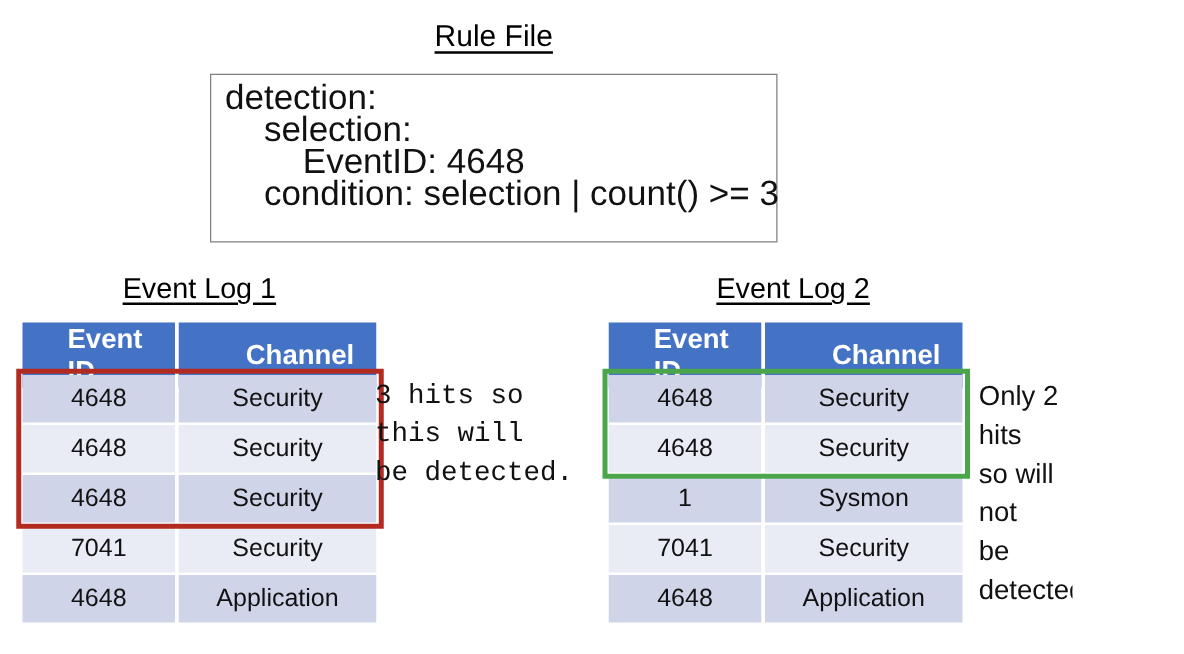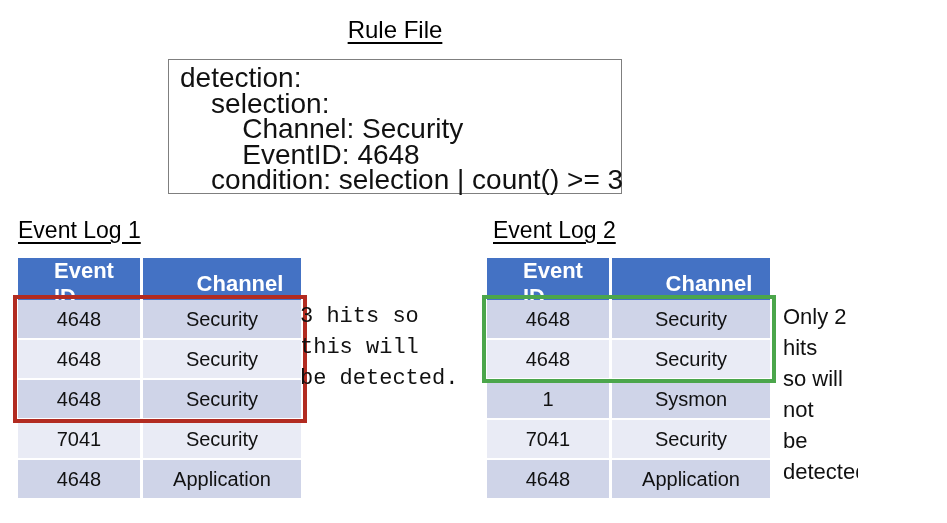--- a/index.html
+++ b/index.html
@@ -22,21 +22,21 @@
     font-size:24px;text-decoration:underline;text-underline-offset:4px;color:#000;
   }
   .rule-box{
     position:absolute;left:168px;top:59px;width:454px;height:135px;
     border:1.5px solid var(--box-border);background:#fff;padding:5px 10px 0 11px;
   }
   .rule-line{
     font-size:28px;line-height:25.5px;white-space:pre;color:#111;
   }
   .log-title{
-    position:absolute;top:217px;width:283px;font-size:23px;
+    position:absolute;top:217px;width:283px;text-align:center;font-size:23px;
     text-decoration:underline;text-underline-offset:4px;color:#000;
   }
   .log-title.t1{left:18px;}
   .log-title.t2{left:493px;}
   .etable{position:absolute;top:258px;width:283px;}
   .etable.t1{left:18px;}
   .etable.t2{left:487px;}
   .thead{
     display:grid;grid-template-columns:122px 158px;column-gap:3px;height:34px;margin-bottom:8px;
   }
@@ -68,21 +68,20 @@
 </head>
 <body>
 
 <div class="canvas">
 
   <div class="rule-title">Rule File</div>
 
   <div class="rule-box">
     <div class="rule-line">detection:</div>
     <div class="rule-line">    selection:</div>
-    <div class="rule-line">        Channel: Security</div>
     <div class="rule-line">        EventID: 4648</div>
     <div class="rule-line">    condition: selection | count() &gt;= 3</div>
   </div>
 
   <div class="log-title t1">Event Log 1</div>
 
   <div class="etable t1">
     <div class="thead">
       <div class="th">Event ID</div>
       <div class="th">Channel</div>

